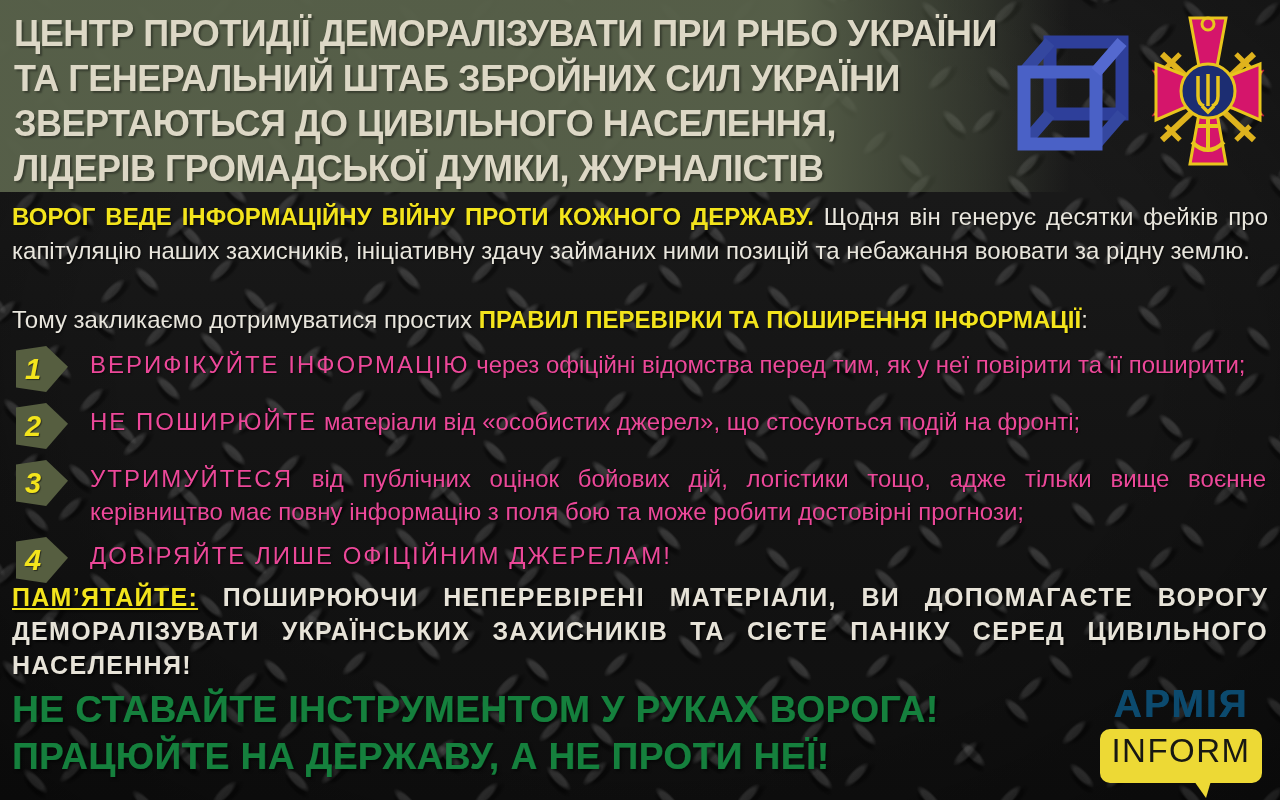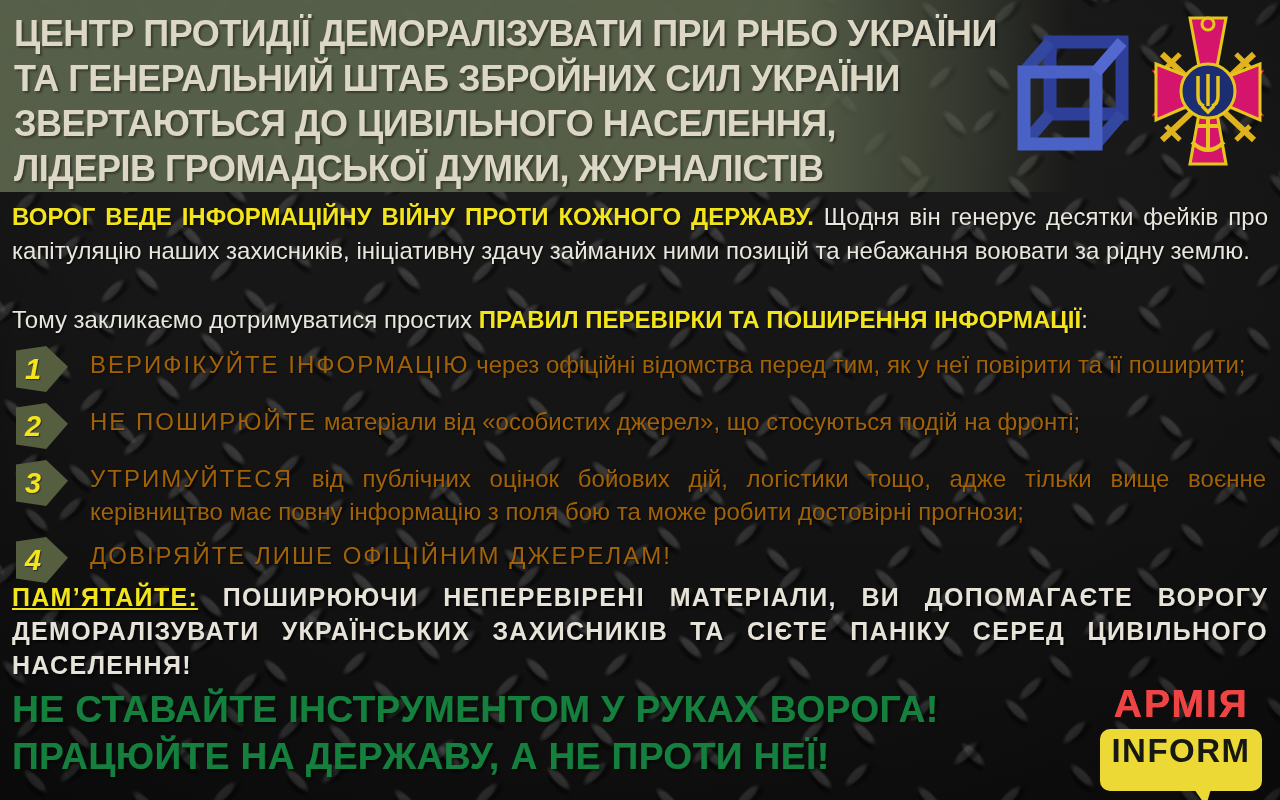--- a/index.html
+++ b/index.html
@@ -43,21 +43,21 @@
     font-size:24px; line-height:34px; color:#e9e6dd; text-align:justify;
     text-shadow: 1px 1px 2px rgba(0,0,0,0.6); }
   .hl-yellow { color:#f3e41c; font-weight:700; }
 
   .call { position:absolute; left:12px; top:306px; width:1256px;
     font-size:24px; color:#e9e6dd; text-shadow:1px 1px 2px rgba(0,0,0,0.6); }
 
   .rules { position:absolute; left:0; top:348px; width:1280px; list-style:none; }
   .rule  { position:relative; margin-bottom:11px; min-height:46px; }
   .rule-text { margin:0 14px 0 90px; font-size:24px; line-height:33px;
-    color:#a16207; text-align:justify; text-shadow:1px 1px 2px rgba(0,0,0,0.6); }
+    color:#ec4899; text-align:justify; text-shadow:1px 1px 2px rgba(0,0,0,0.6); }
   .rule-lead { letter-spacing:2px; }
   .rule-marker {
     position:absolute; left:16px; top:-2px; width:52px; height:46px;
     clip-path: polygon(0 10%, 58% 0, 100% 45%, 58% 100%, 0 90%);
     background: linear-gradient(180deg, #79835c 0%, #5c6545 45%, #4850333 100%, #485033 100%);
     background-color:#565e40;
     display:flex; align-items:center; justify-content:flex-start;
   }
   .rule-number { color:#f3e41c; font-size:29px; font-weight:700; font-style:italic;
     margin-left:9px; text-shadow:1px 1px 1px rgba(0,0,0,0.5); }
@@ -67,24 +67,24 @@
     color:#e7e3d8; text-align:justify; text-shadow:2px 2px 2px rgba(0,0,0,0.6); }
   .remember .hl-yellow { letter-spacing:1.3px;text-decoration:underline; }
 
   .slogan { position:absolute; left:12px; top:686px; width:1080px; }
   .slogan-line { font-size:37px; font-weight:700; color:#15803d; line-height:47px;
     letter-spacing:0.5px; white-space:nowrap;
     text-shadow: 2px 2px 3px rgba(0,0,0,0.55), 0.5px 0 currentColor; }
 
   
   .brand { position:absolute; left:1100px; top:682px; width:162px; text-align:center; }
-  .brand-name { font-size:39px; font-weight:700; color:#ef4444; letter-spacing:2px;
+  .brand-name { font-size:39px; font-weight:700; color:#0c4a6e; letter-spacing:2px;
     text-shadow: 0.6px 0 currentColor; }
   .brand-box { position:relative; margin-top:3px; background:#edd935; border-radius:10px;
-    padding:3px 6px 21px; font-size:33px; font-weight:700; color:#181813; letter-spacing:1.5px; }
+    padding:3px 6px 13px; font-size:33px; font-weight:400; color:#181813; letter-spacing:1.5px; }
   .brand-tail { position:absolute; bottom:-15px; left:58%; width:0; height:0;
     border-left:12px solid transparent; border-right:5px solid transparent;
     border-top:17px solid #edd935; }
 </style>
 </head>
 <body>
 
 <div class="texture"></div>
 <div class="vignette"></div>
 

